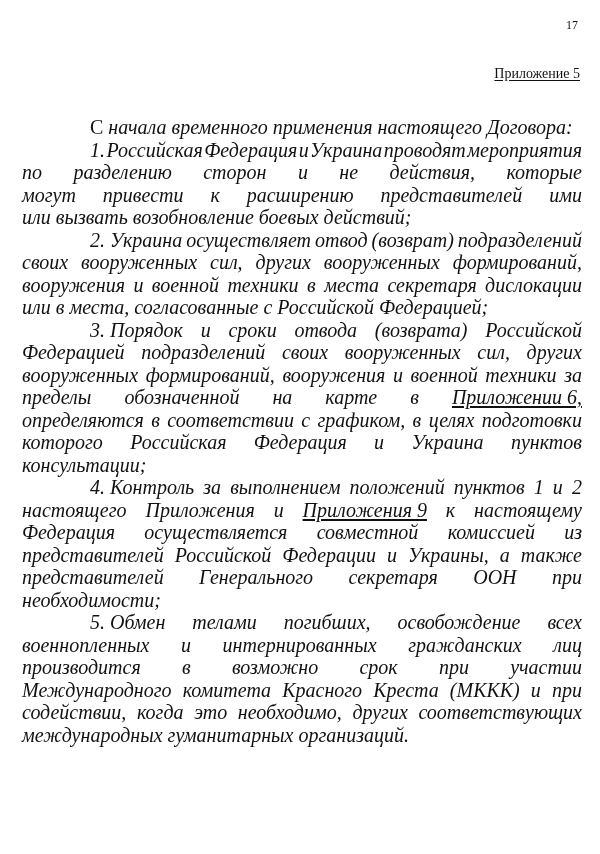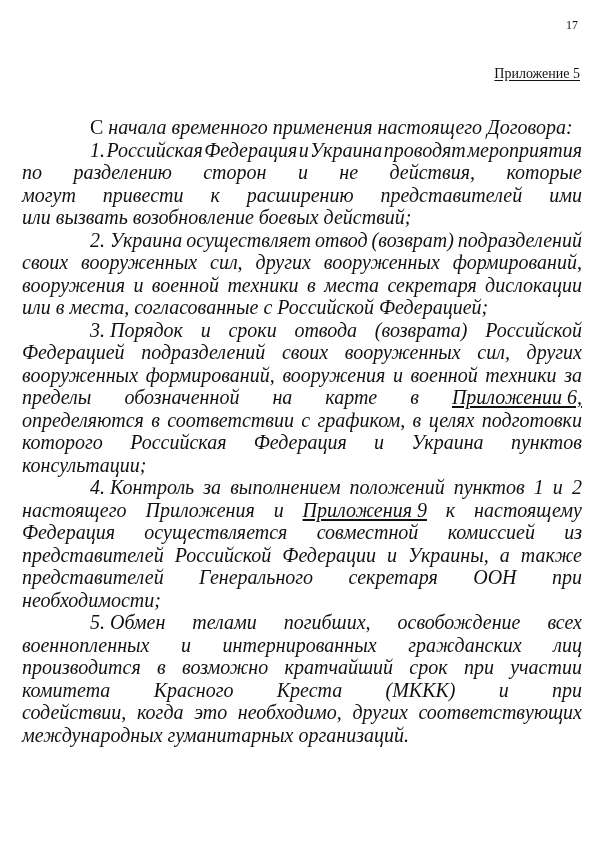--- a/index.html
+++ b/index.html
@@ -244,26 +244,26 @@
           <span>военнопленных</span>
           <span>и</span>
           <span>интернированных</span>
           <span>гражданских</span>
           <span>лиц</span>
         </div>
         <div class="jline">
           <span>производится</span>
           <span>в</span>
           <span>возможно</span>
-          <span>кратчайший</span>
           <span>срок</span>
           <span>при</span>
           <span>участии</span>
         </div>
         <div class="jline">
+          <span>Международного</span>
           <span>комитета</span>
           <span>Красного</span>
           <span>Креста</span>
           <span>(МККК)</span>
           <span>и</span>
           <span>при</span>
         </div>
         <div class="jline">
           <span>содействии,</span>
           <span>когда</span>

